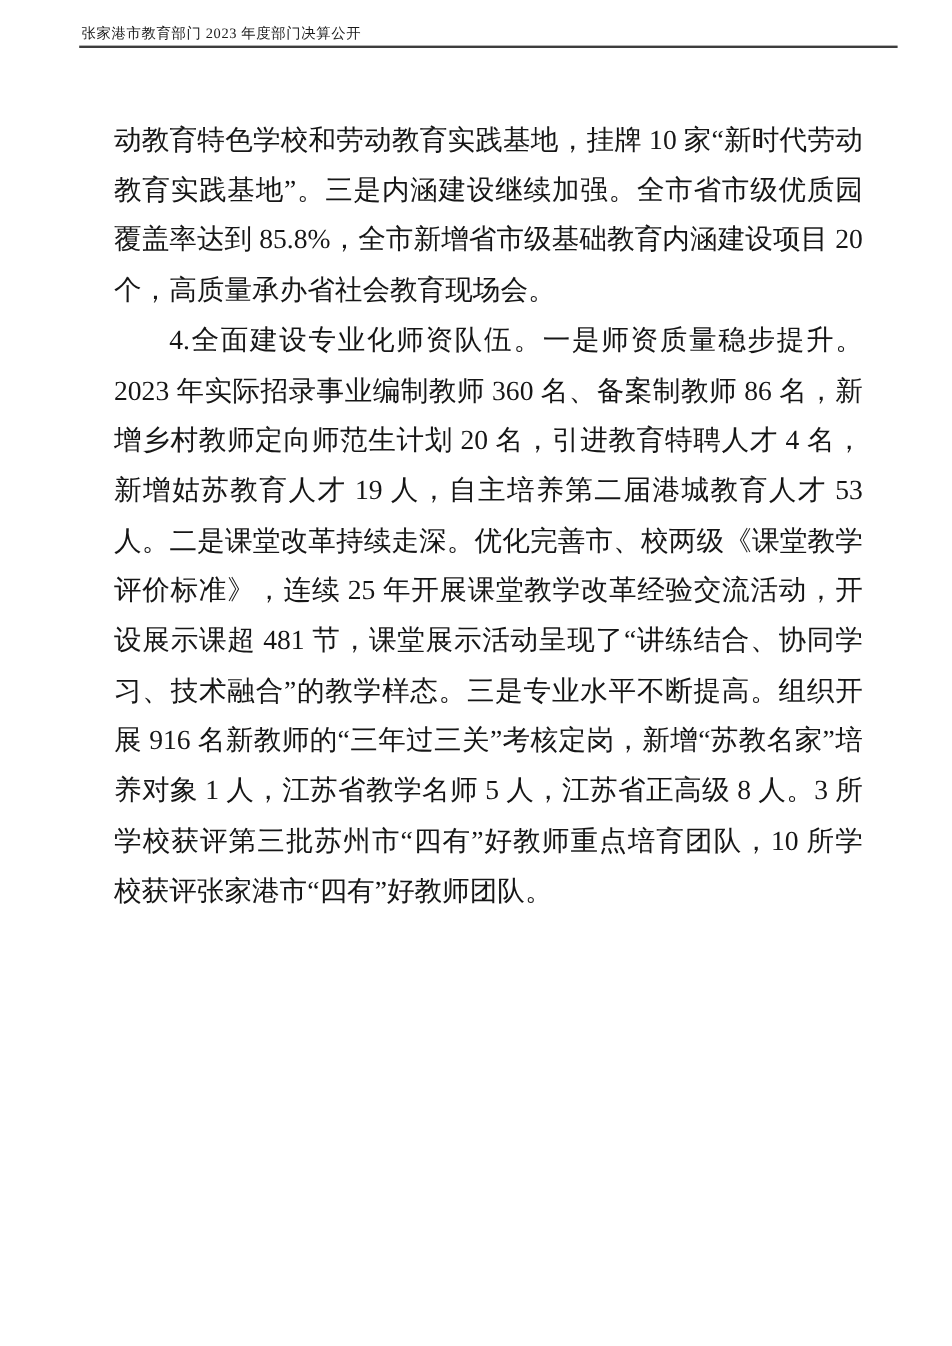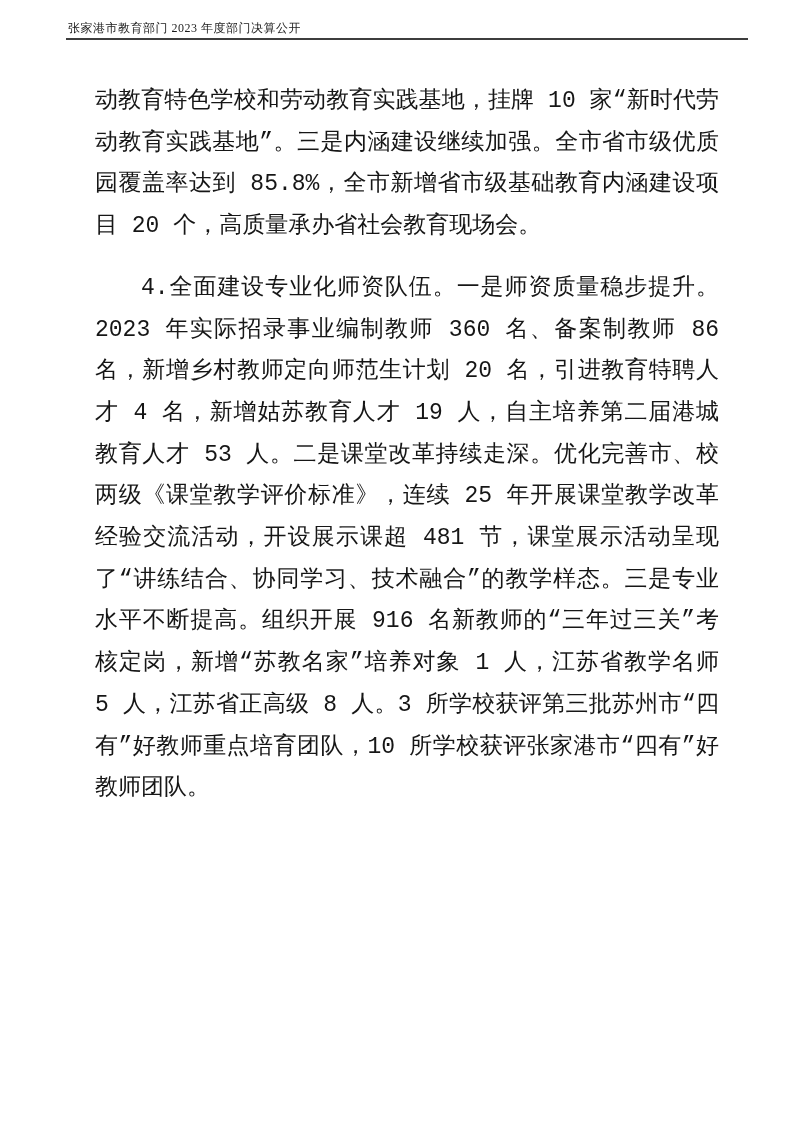--- a/index.html
+++ b/index.html
@@ -29,36 +29,34 @@
     position: absolute;
     left: 66px;
     top: 38px;
     width: 682px;
     height: 2px;
     background: #3d3d3d;
   }
   .body-text {
     position: absolute;
     left: 95px;
-    top: 81px;
+    top: 96px;
     width: 624px;
     font-size: 23px;
     line-height: 41.7px;
     text-align: justify;
     text-justify: inter-character;
     color: #161616;
-    font-family: Liberation Mono, monospace;
   }
   .body-text p {
     margin: 0;
     padding: 0;
   }
   .body-text p.indent {
     text-indent: 2em;
-    margin-top: 20px;
   }
   .page-footer {
     position: absolute;
     left: 66px;
     top: 1086px;
     width: 682px;
     text-align: center;
     font-size: 13px;
     color: #1a1a1a;
   }

